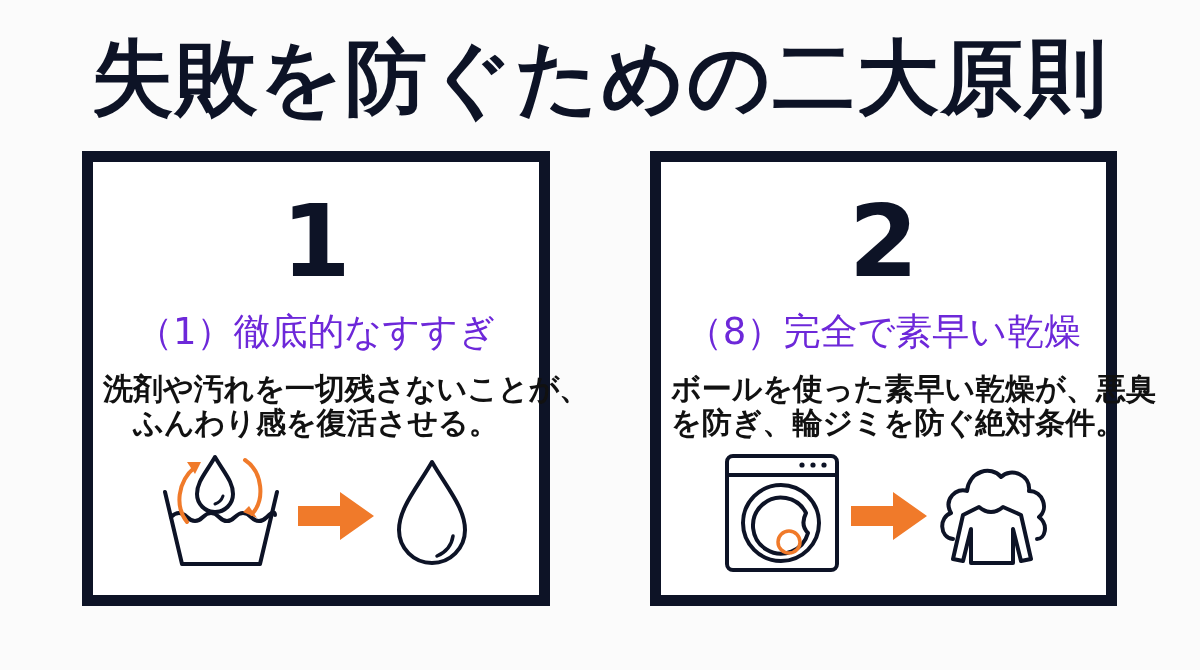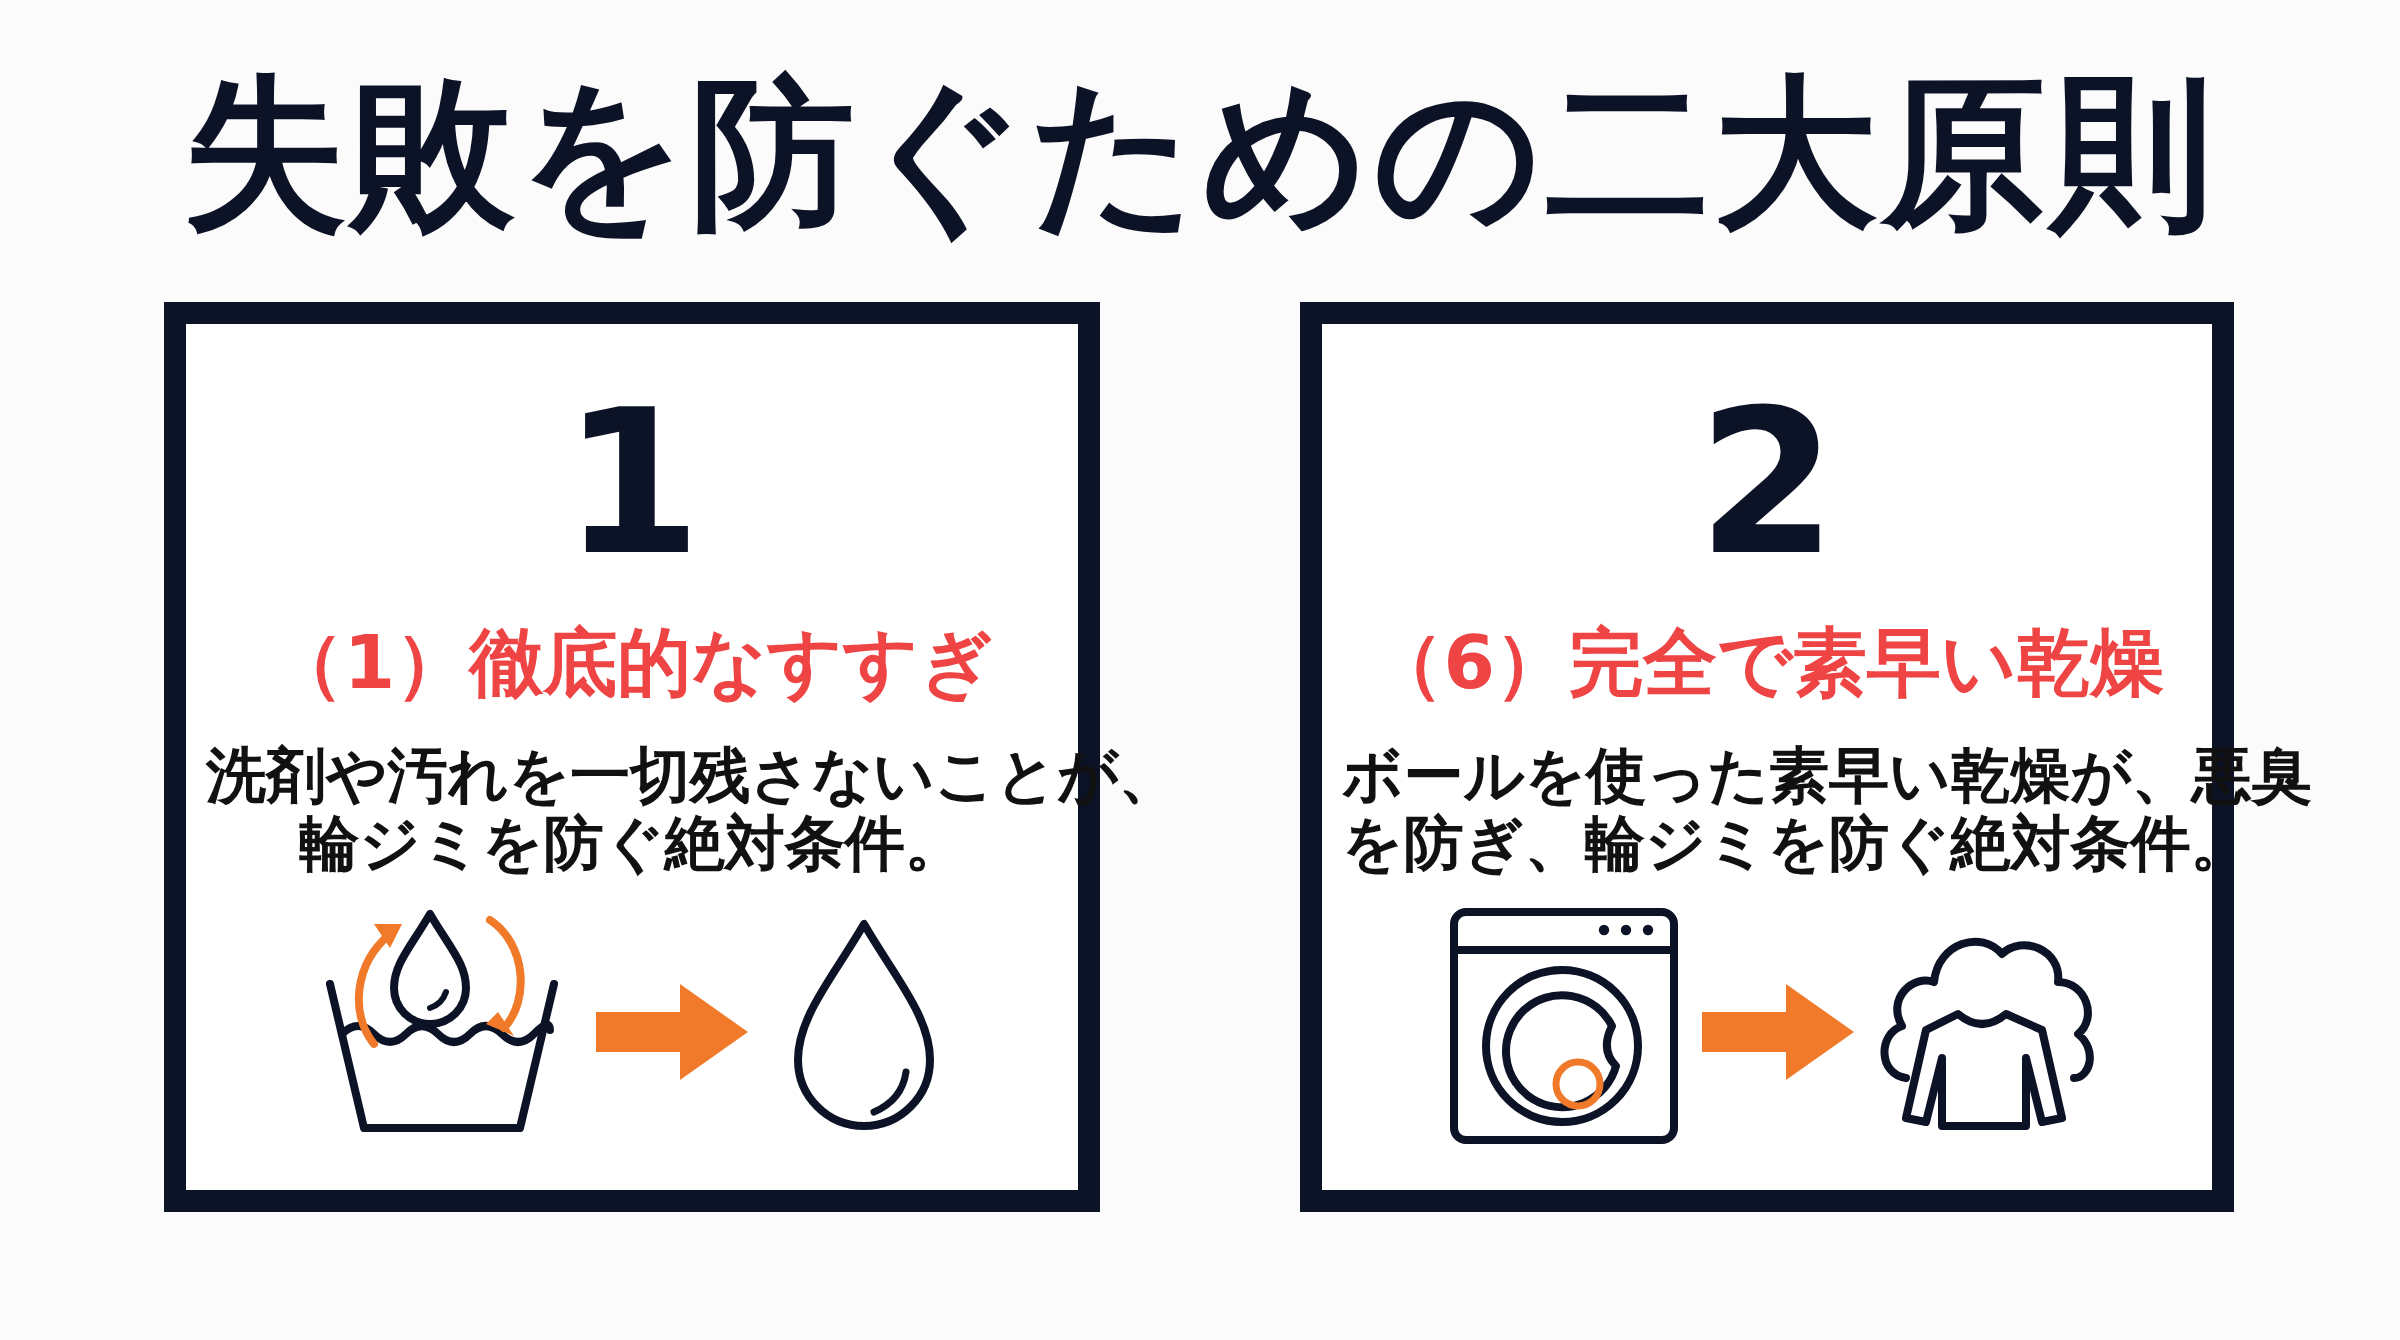--- a/index.html
+++ b/index.html
@@ -13,41 +13,41 @@
     position: absolute; top: 151px; height: 455px; border: 11px solid #0d1326; background: #ffffff;
   }
   .card.c1 { left: 82px; width: 468px; }
   .card.c2 { left: 650px; width: 467px; }
   .num {
     position: absolute; left: 0; width: 100%; top: 20px; text-align: center;
     font-size: 100px; font-weight: 900; line-height: 120px; color: #0d1326;
   }
   .heading {
     position: absolute; left: 0; width: 100%; top: 145px; text-align: center;
-    font-size: 37px; font-weight: 700; line-height: 50px; color: #ef4444; white-space: nowrap;
+    font-size: 37px; font-weight: 400; line-height: 50px; color: #6d28d9; white-space: nowrap;
   }
   .desc {
     position: absolute; left: 10px; right: 10px; top: 210px; text-align: center;
     font-size: 30px; font-weight: 700; line-height: 34px; color: #111;
   }
   .desc span { display: block; white-space: nowrap; }
   .icon { position: absolute; }
   svg { display: block; }
 </style>
 </head>
 <body>
 
 <div class="title">失敗を防ぐための二大原則</div>
 
 <div class="card c1">
   <div class="num">1</div>
   <div class="heading">（1）徹底的なすすぎ</div>
   <div class="desc">
     <span>洗剤や汚れを一切残さないことが、</span>
-    <span>輪ジミを防ぐ絶対条件。</span>
+    <span>ふんわり感を復活させる。</span>
   </div>
 
   <div class="icon" style="left:64px; top:290px;">
     <svg width="125" height="125" viewBox="0 0 125 125">
       <g fill="none" stroke="#0d1326" stroke-width="4" stroke-linecap="round" stroke-linejoin="round">
         <path d="M8 40 L25 112 L103 112 L120 40"></path>
         <path d="M14 65 q8 -8 16 0 t16 0 t16 0 t16 0 t16 0 t16 0 t8 -2"></path>
         <path d="M58 5 C48 22 40 30 40 42 a18 18 0 0 0 36 0 C76 30 68 22 58 5 Z"></path>
         <path d="M66 44 q-2 6 -8 8" stroke-width="3"></path>
       </g>
@@ -73,21 +73,21 @@
       <g fill="none" stroke="#0d1326" stroke-width="4" stroke-linecap="round" stroke-linejoin="round">
         <path d="M37 4 C22 30 4 50 4 72 a33 33 0 0 0 66 0 C70 50 52 30 37 4 Z"></path>
         <path d="M58 78 q-2 14 -16 20" stroke-width="3.5"></path>
       </g>
     </svg>
   </div>
 </div>
 
 <div class="card c2">
   <div class="num">2</div>
-  <div class="heading">（6）完全で素早い乾燥</div>
+  <div class="heading">（8）完全で素早い乾燥</div>
   <div class="desc">
     <span>ボールを使った素早い乾燥が、悪臭</span>
     <span>を防ぎ、輪ジミを防ぐ絶対条件。</span>
   </div>
 
   <div class="icon" style="left:63px; top:291px;">
     <svg width="116" height="120" viewBox="0 0 116 120">
       <g fill="none" stroke="#0d1326" stroke-width="4" stroke-linejoin="round">
         <rect x="3" y="3" width="110" height="114" rx="6"></rect>
         <line x1="3" y1="22" x2="113" y2="22"></line>

